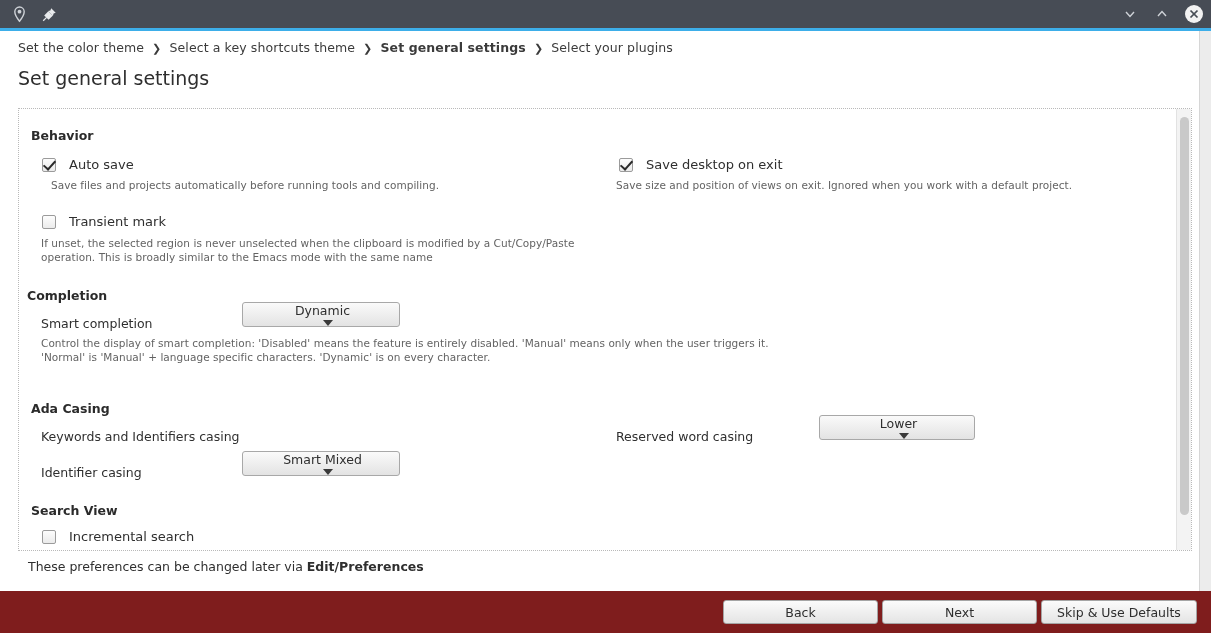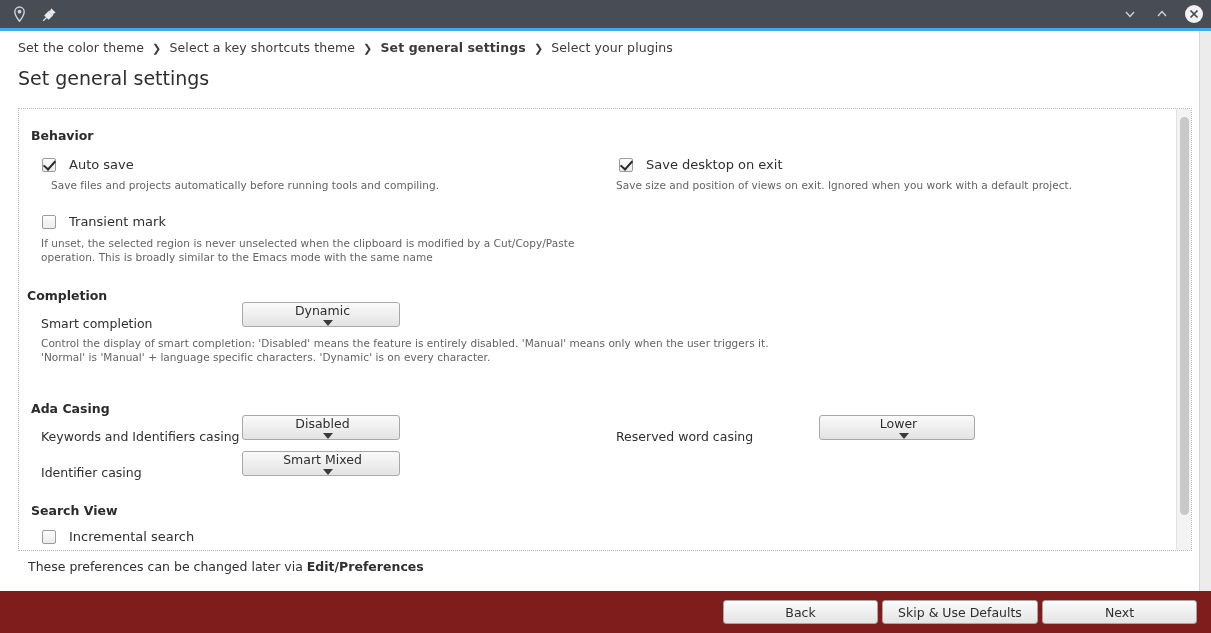--- a/index.html
+++ b/index.html
@@ -244,24 +244,20 @@
     <div class="field-label" style="position:absolute; left:22px; top:207px;">Smart completion</div>
     <div class="combo" style="position:absolute; left:223px; top:193px; width:158px;">
       <span>Dynamic</span>
       <span class="arrow"></span>
     </div>
     <div class="hint" style="position:absolute; left:22px; top:227px; width:760px;">Control the display of smart completion: 'Disabled' means the feature is entirely disabled. 'Manual' means only when the user triggers it. 'Normal' is 'Manual' + language specific characters. 'Dynamic' is on every character.</div>
 
     <div class="group-title" style="position:absolute; left:12px; top:292px;">Ada Casing</div>
 
     <div class="field-label" style="position:absolute; left:22px; top:320px;">Keywords and Identifiers casing</div>
-    <div class="combo" style="position:absolute; left:223px; top:306px; width:158px;">
-      <span>Disabled</span>
-      <span class="arrow"></span>
-    </div>
 
     <div class="field-label" style="position:absolute; left:597px; top:320px;text-align:right;">Reserved word casing</div>
     <div class="combo" style="position:absolute; left:800px; top:306px; width:156px;">
       <span>Lower</span>
       <span class="arrow"></span>
     </div>
 
     <div class="field-label" style="position:absolute; left:22px; top:356px;">Identifier casing</div>
     <div class="combo" style="position:absolute; left:223px; top:342px; width:158px;text-align:right;">
       <span>Smart Mixed</span>
@@ -281,15 +277,15 @@
     <div class="scroll-thumb"></div>
   </div>
 </div>
 
 <div class="footer-note">
   <span>These preferences can be changed later via </span><b>Edit/Preferences</b>
 </div>
 
 <div class="buttonbar">
   <div class="btn">Back</div>
+  <div class="btn">Next</div>
   <div class="btn wide">Skip &amp; Use Defaults</div>
-  <div class="btn">Next</div>
 </div>
 
 </body></html>

